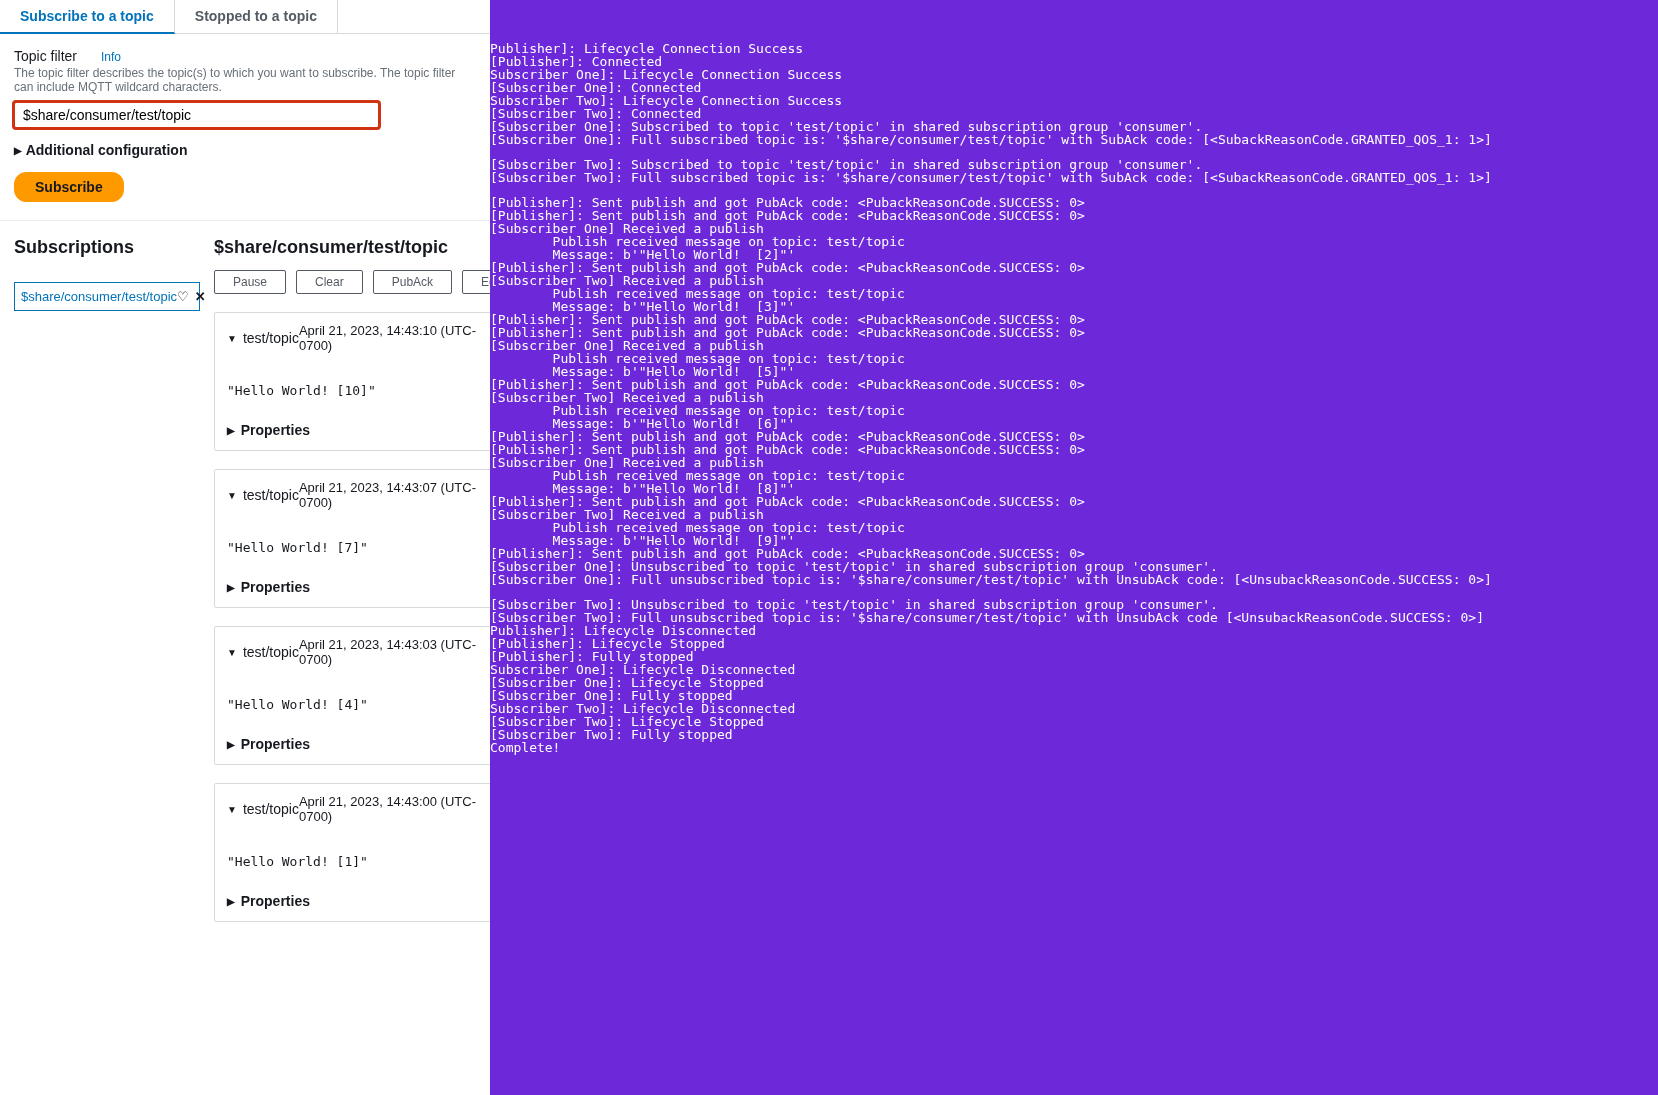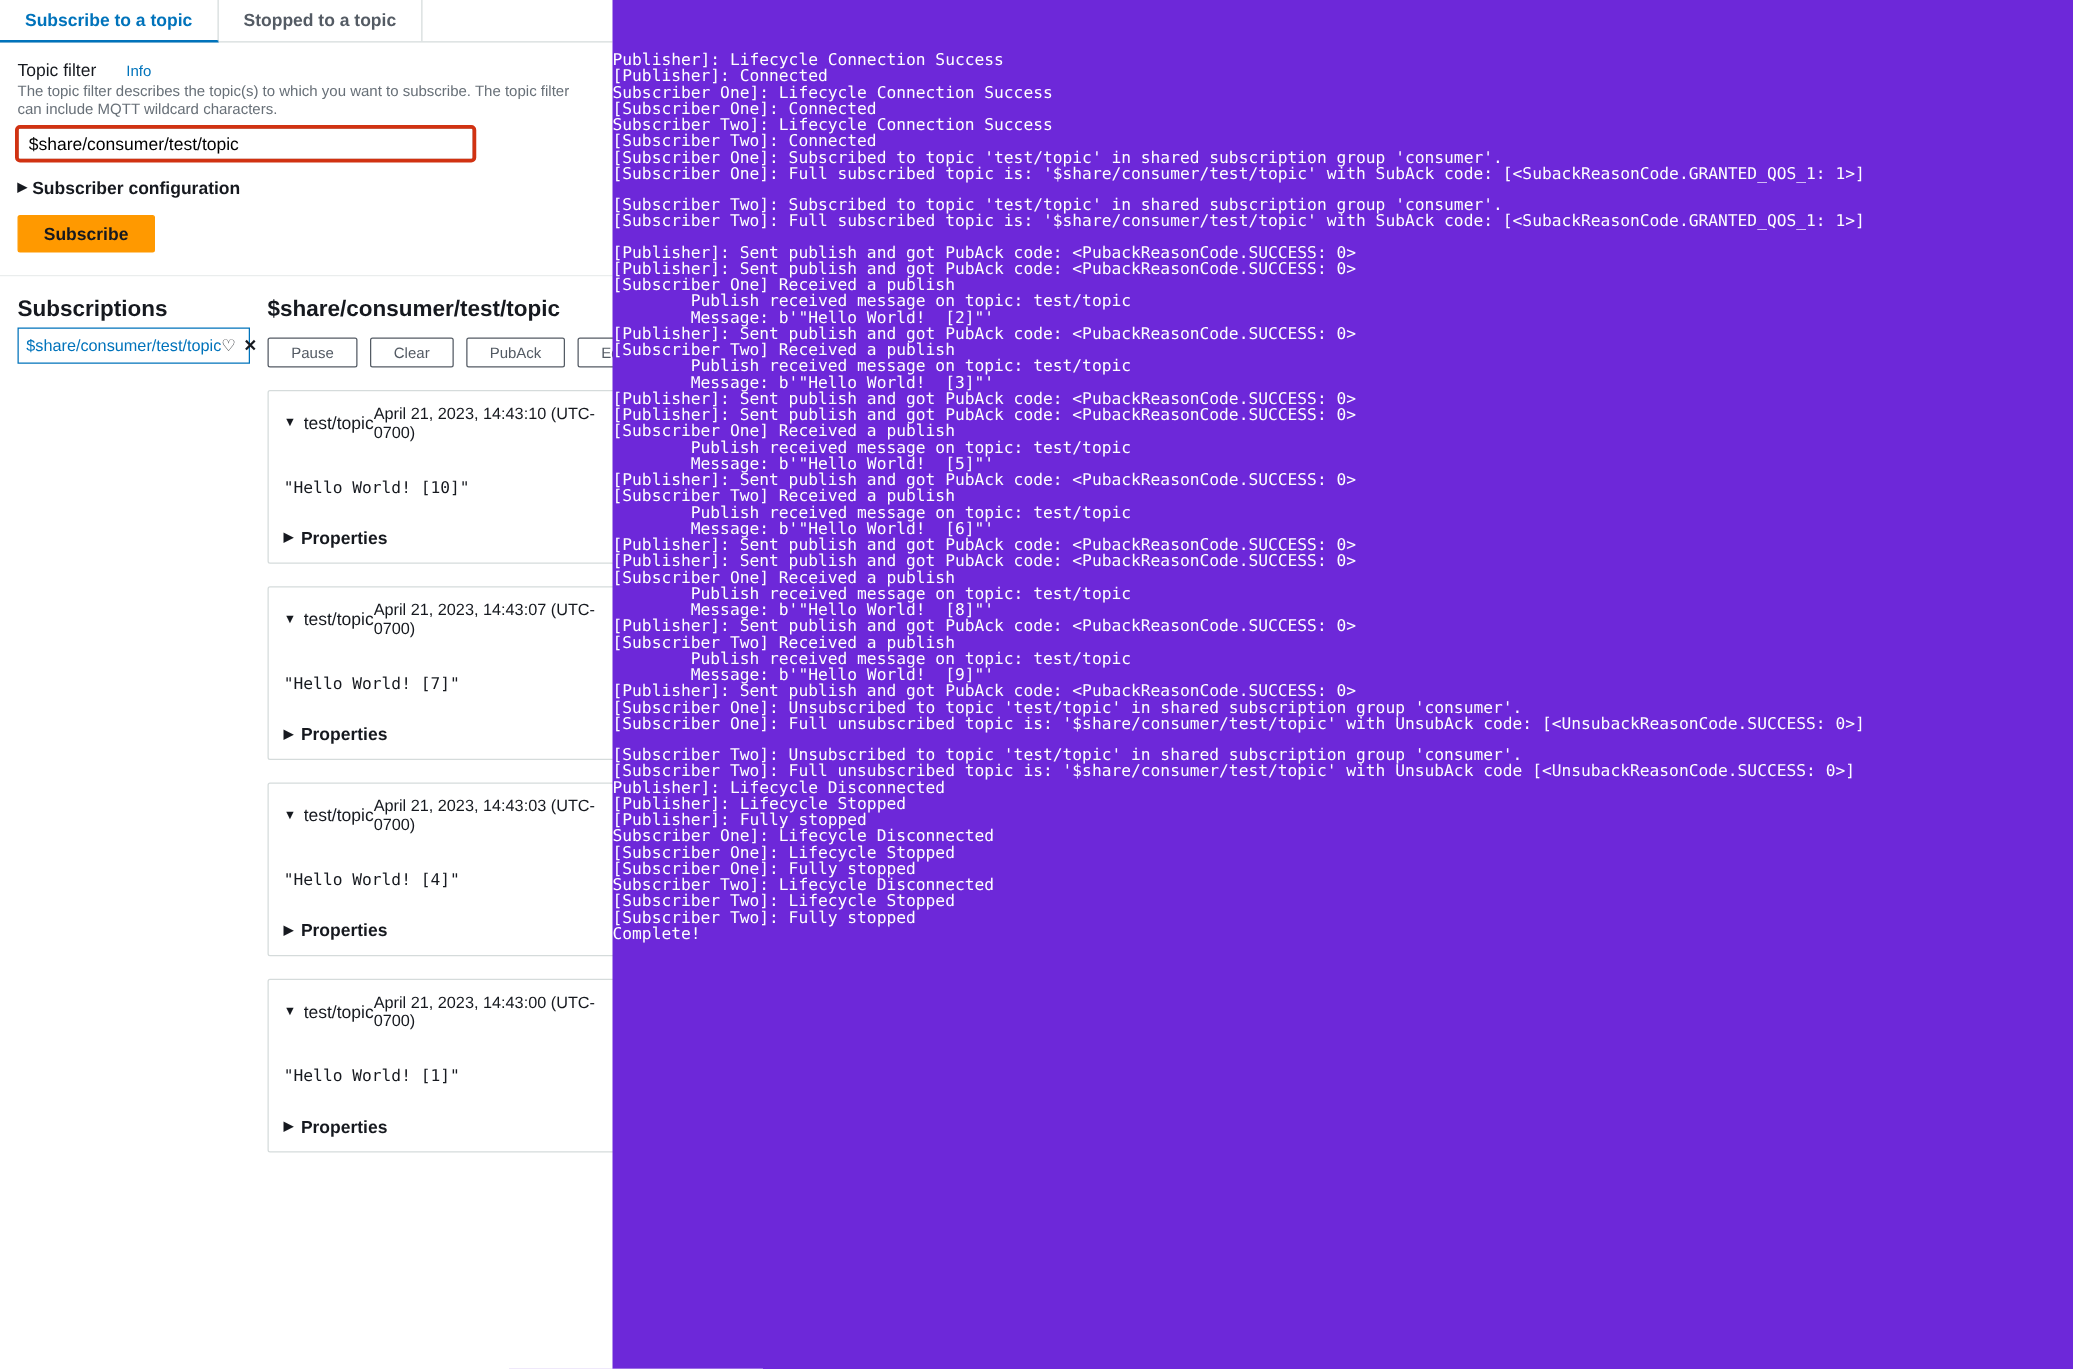--- a/index.html
+++ b/index.html
@@ -64,30 +64,30 @@
     display:flex; align-items:center; gap:4px;
   }
   .subscribe-btn {
     margin-top: 14px;
     background: #ff9900;
     border: 1px solid #ff9900;
     color: #16191f;
     font-weight: 700;
     font-size: 14px;
     padding: 6px 20px;
-    border-radius: 2px;
+    border-radius: 12px;
     cursor: pointer;
   }
 
   .lower { display: flex; }
   .subs-col {
     width: 200px;
     padding: 16px 0 0 14px;
   }
-  .subs-title { font-size: 18px; font-weight: 700; margin-bottom: 4px; }
+  .subs-title { font-size: 18px; font-weight: 700; margin-bottom: 24px; }
   .sub-item {
     border: 1px solid #0073bb;
     padding: 6px 6px;
     font-size: 13px;
     display: flex;
     align-items: center;
     justify-content: space-between;
     color: #0073bb;
   }
   .sub-item .x { color:#16191f; font-weight:700; cursor:pointer; }
@@ -135,21 +135,21 @@
 
   <div class="form-area">
     <div class="label-row">
       <span class="field-label">Topic filter</span>
       <span class="info-link">Info</span>
     </div>
     <div class="field-desc">The topic filter describes the topic(s) to which you want to subscribe. The topic filter can include MQTT wildcard characters.</div>
     <input class="topic-input" value="$share/consumer/test/topic" style="">
     <div class="addl-config">
       <span class="tri">▶</span>
-      <span>Subscriber configuration</span>
+      <span>Additional configuration</span>
     </div>
     <button class="subscribe-btn">Subscribe</button>
   </div>
 
   <div class="lower">
     <div class="subs-col">
       <div class="subs-title">Subscriptions</div>
       <div class="sub-item">
         <span>$share/consumer/test/topic</span>
         <span style="display:flex;gap:6px;align-items:center">

